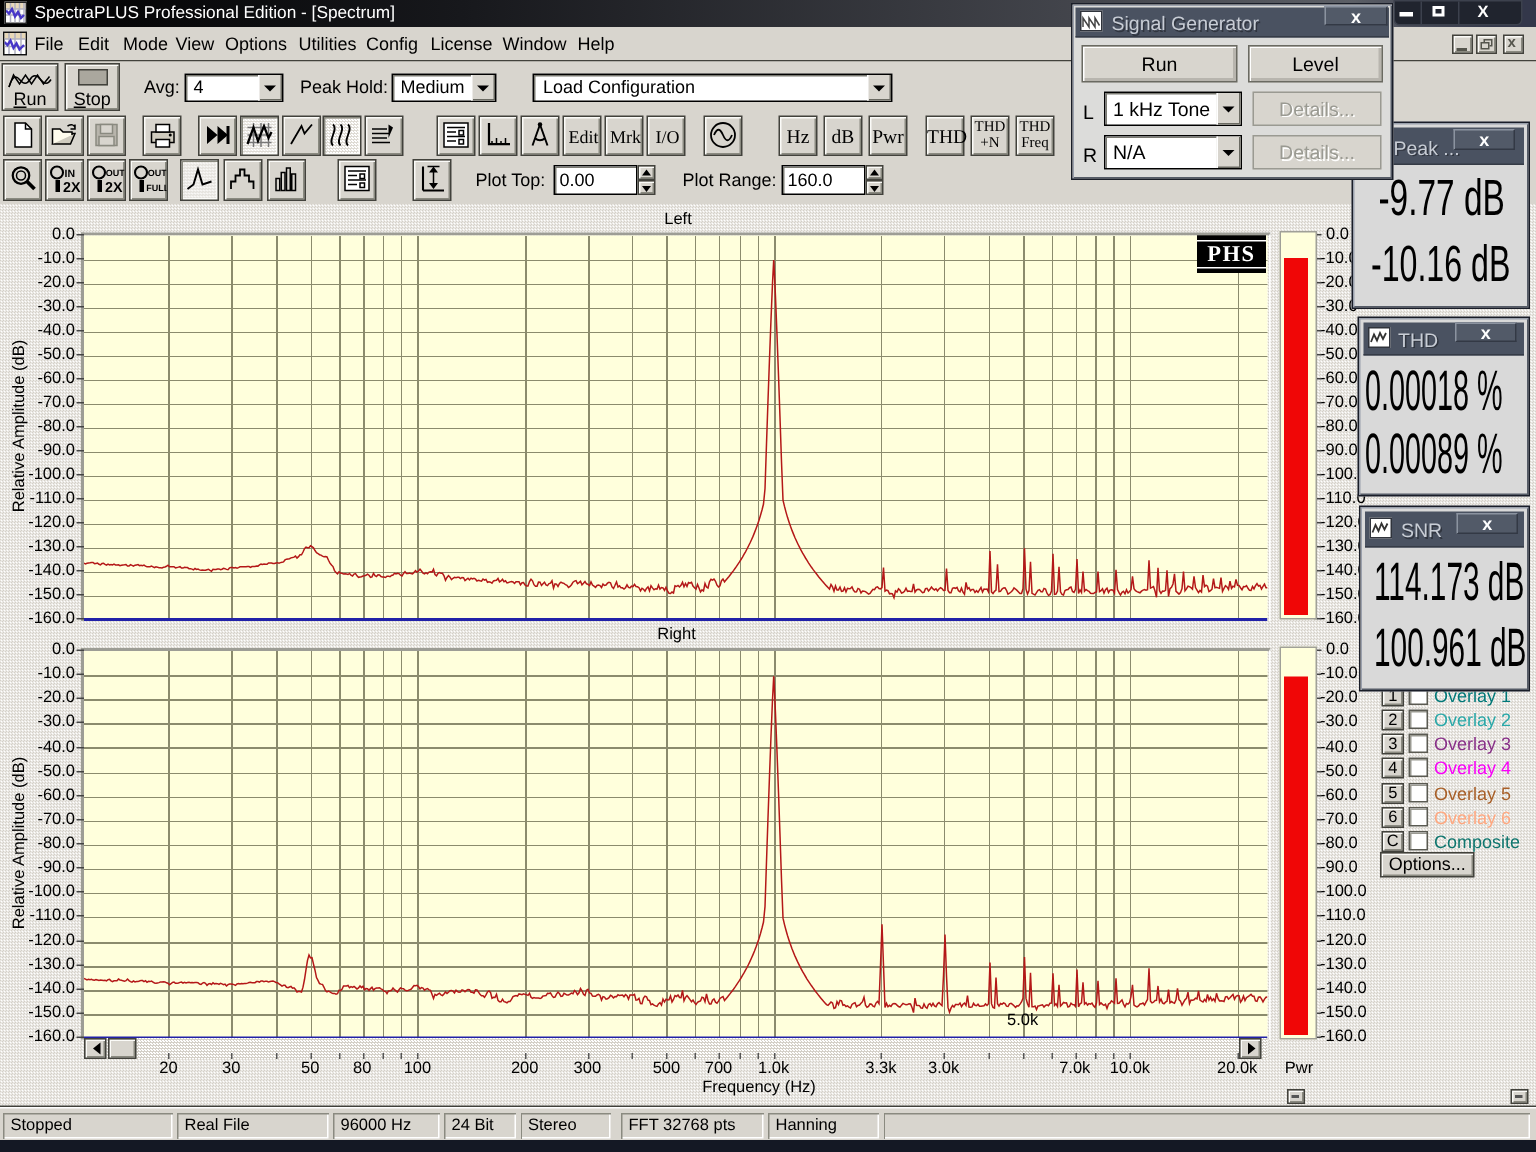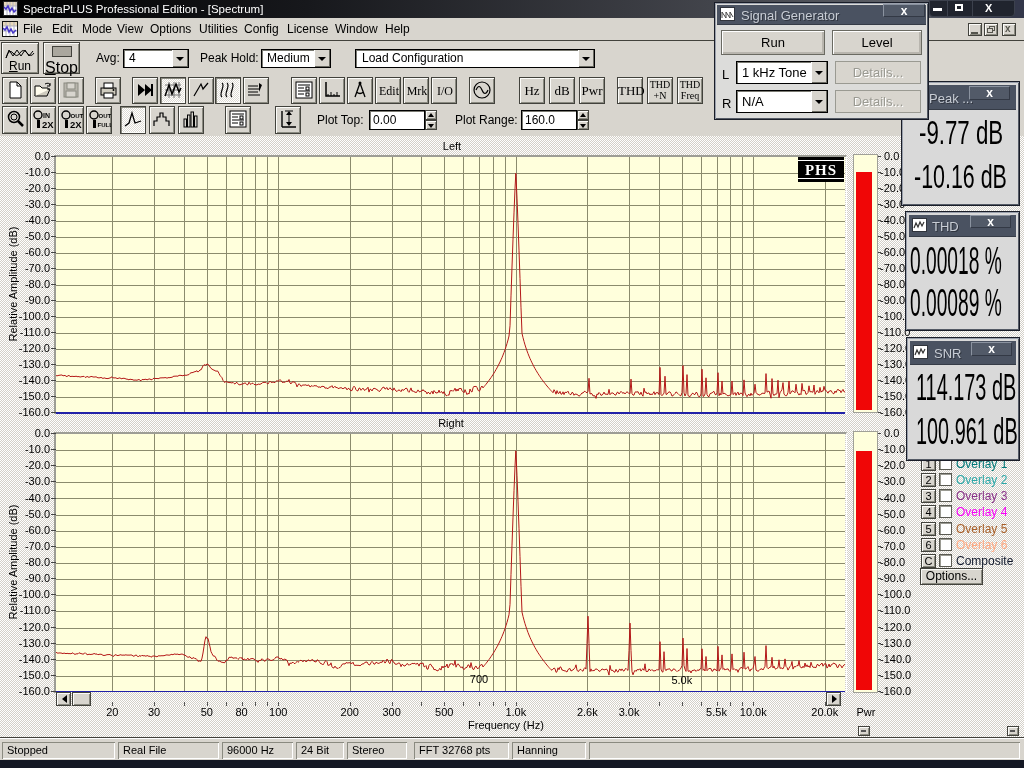--- a/index.html
+++ b/index.html
@@ -329,26 +329,26 @@
     <div style="position:absolute;left:753px;top:702px;width:1px;height:4px;background:#555"></div>
     <div style="position:absolute;left:825px;top:702px;width:1px;height:4px;background:#555"></div>
     <div class="xl" style="left:87.3px;top:706px">20</div>
     <div class="xl" style="left:129.1px;top:706px">30</div>
     <div class="xl" style="left:181.8px;top:706px">50</div>
     <div class="xl" style="left:216.5px;top:706px">80</div>
     <div class="xl" style="left:253.3px;top:706px">100</div>
     <div class="xl" style="left:324.8px;top:706px">200</div>
     <div class="xl" style="left:366.6px;top:706px">300</div>
     <div class="xl" style="left:419.3px;top:706px">500</div>
-    <div class="xl" style="left:454.0px;top:673px">700</div>
+    <div class="xl" style="left:454.0px;top:706px">700</div>
     <div class="xl" style="left:490.8px;top:706px">1.0k</div>
-    <div class="xl" style="left:562.3px;top:706px">2.6k</div>
+    <div class="xl" style="left:562.3px;top:706px">3.3k</div>
     <div class="xl" style="left:604.1px;top:706px">3.0k</div>
     <div class="xl" style="left:656.8px;top:674px">5.0k</div>
-    <div class="xl" style="left:691.5px;top:706px">5.5k</div>
+    <div class="xl" style="left:691.5px;top:706px">7.0k</div>
     <div class="xl" style="left:728.3px;top:706px">10.0k</div>
     <div class="xl" style="left:799.8px;top:706px">20.0k</div>
     <div class="xl" style="left:841px;top:706px">Pwr</div>
 <div class="abs" style="left:440px;top:719px;width:132px;text-align:center;font-size:11px">Frequency (Hz)</div>
 
 <div class="btn" style="left:858px;top:726px;width:12px;height:10px"></div>
 <div class="abs" style="left:861px;top:730px;width:5px;height:2px;background:#555"></div>
 <div class="btn" style="left:1007px;top:726px;width:12px;height:10px"></div>
 <div class="abs" style="left:1010px;top:730px;width:5px;height:2px;background:#555"></div>
 
@@ -365,21 +365,21 @@
     <div class="ovc" style="left:939px;top:505.4px"></div>
     <div class="ov" style="left:956px;top:505.4px;color:#f800f8">Overlay 4</div>
     <div class="ovb" style="left:921px;top:521.5px">5</div>
     <div class="ovc" style="left:939px;top:521.5px"></div>
     <div class="ov" style="left:956px;top:521.5px;color:#a85f28">Overlay 5</div>
     <div class="ovb" style="left:921px;top:537.6px">6</div>
     <div class="ovc" style="left:939px;top:537.6px"></div>
     <div class="ov" style="left:956px;top:537.6px;color:#ffa880">Overlay 6</div>
     <div class="ovb" style="left:921px;top:553.7px">C</div>
     <div class="ovc" style="left:939px;top:553.7px"></div>
-    <div class="ov" style="left:956px;top:553.7px;color:#0f172a">Composite</div>
+    <div class="ov" style="left:956px;top:553.7px;color:#0f766e">Composite</div>
     <div class="btn" style="left:920px;top:568px;width:63px;height:17px;font-size:12px;text-align:center;line-height:15px">Options...</div>
 
 <div class="twin" style="z-index:3;left:901px;top:81px;width:119px;height:125px">
   <div class="ttb" style="height:25px"></div>
   <div class="ticon" style="left:7px;top:7px">
         <svg width="13" height="12">
           <path d="M1 9 L3 4 L5 8 L7 3 L9 7 L11 3" fill="none" stroke="#333" stroke-width="1.2"></path>
         </svg>
       </div>
   <div class="ttxt" style="left:27px;top:9px">Peak ...</div>
@@ -475,21 +475,21 @@
 
 <div class="abs" style="z-index:2;left:0;top:41px;width:1024px;height:35px;background:#d8d5ce">
   <div class="btn" style="left:1px;top:1px;width:38px;height:32px"></div>
   <svg class="abs" style="left:5px;top:5px" width="30" height="14">
         <path d="M1 12 Q4 2 8 7 T15 7 Q18 2 22 7 T29 7" fill="none" stroke="#000" stroke-width="1"></path>
         <path d="M1 12 L4 4 L8 10 L12 4 L16 10 L20 4 L24 10 L28 5" fill="none" stroke="#000" stroke-width="1"></path>
       </svg>
   <div class="abs" style="left:0;top:18px;width:40px;text-align:center;font-size:12px"><span style="text-decoration:underline">R</span>un</div>
   <div class="btn" style="left:43px;top:1px;width:37px;height:32px"></div>
   <div class="abs" style="left:52px;top:5px;width:20px;height:11px;background:#aaa79e;border:1px solid #42423c"></div>
-  <div class="abs" style="left:43px;top:18px;width:37px;text-align:center;font-size:16px"><span style="text-decoration:underline">S</span>top</div>
+  <div class="abs" style="left:43px;top:18px;width:37px;text-align:center;font-size:12px"><span style="text-decoration:underline">S</span>top</div>
   <div class="abs" style="left:96px;top:10px;font-size:12px">Avg:</div>
   <div class="fld" style="left:123px;top:8px;width:66px;height:19px"></div>
   <div class="abs" style="left:129px;top:10px;font-size:12px">4</div>
   <div class="cbtn" style="left:172px;top:9px;width:16px;height:17px"></div>
   <div class="carr" style="left:176px;top:16px"></div>
   <div class="abs" style="left:200px;top:10px;font-size:12px">Peak Hold:</div>
   <div class="fld" style="left:261px;top:8px;width:70px;height:19px"></div>
   <div class="abs" style="left:267px;top:10px;font-size:12px">Medium</div>
   <div class="cbtn" style="left:314px;top:9px;width:16px;height:17px"></div>
   <div class="carr" style="left:318px;top:16px"></div>

